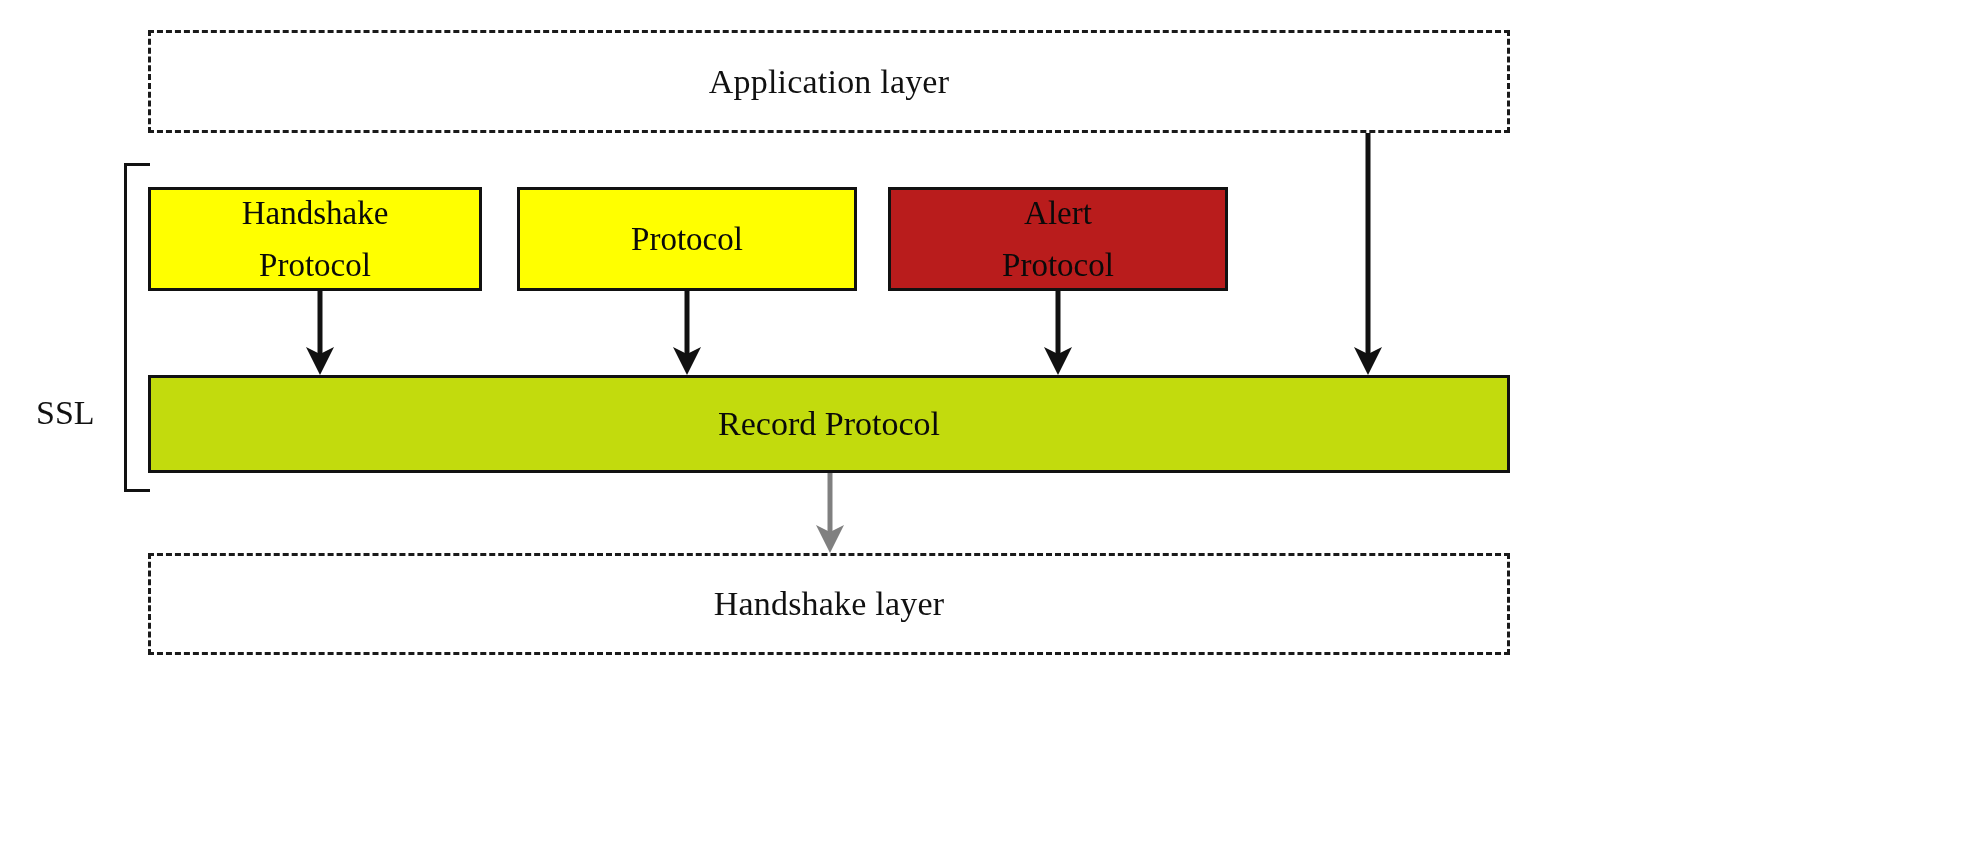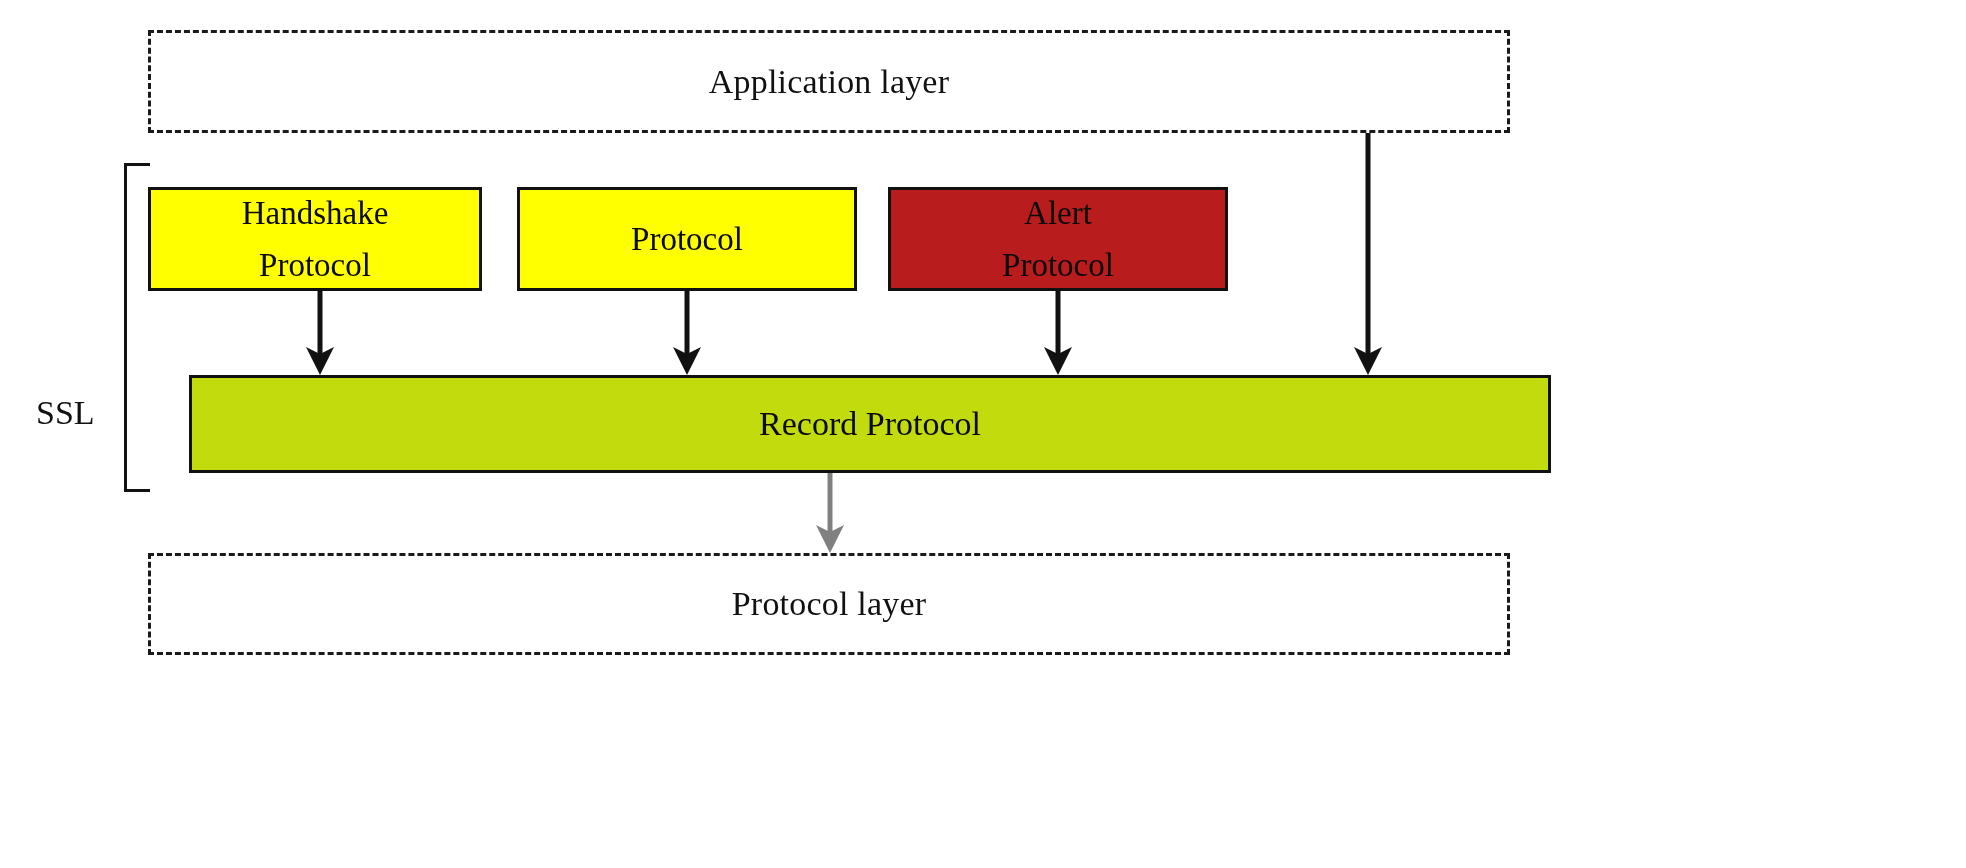--- a/index.html
+++ b/index.html
@@ -152,26 +152,26 @@
   <svg class="arrow-svg" style="left:1038px; top:291px;" width="40" height="86" viewBox="0 0 40 86">
     <line x1="20" y1="0" x2="20" y2="64" stroke="#111111" stroke-width="5"></line>
     <polygon points="20,84 6,56 20,63 34,56" fill="#111111"></polygon>
   </svg>
 
   <svg class="arrow-svg" style="left:1348px; top:133px;" width="40" height="244" viewBox="0 0 40 244">
     <line x1="20" y1="0" x2="20" y2="222" stroke="#111111" stroke-width="5"></line>
     <polygon points="20,242 6,214 20,221 34,214" fill="#111111"></polygon>
   </svg>
 
-  <div class="record-bar" style="left:148px; top:375px; width:1362px; height:98px; background:#C2DB0D;margin-left:41px;">
+  <div class="record-bar" style="left:148px; top:375px; width:1362px; height:98px; background:#C2DB0D;">
     <span class="record-label">Record Protocol</span>
   </div>
 
   <svg class="arrow-svg" style="left:810px; top:473px;" width="40" height="82" viewBox="0 0 40 82">
     <line x1="20" y1="0" x2="20" y2="60" stroke="#808080" stroke-width="5"></line>
     <polygon points="20,80 6,52 20,59 34,52" fill="#808080"></polygon>
   </svg>
 
   <div class="layer-box" style="left:148px; top:553px; width:1362px; height:102px;">
-    <span class="layer-label">Protocol layer</span>
+    <span class="layer-label">Handshake layer</span>
   </div>
 
 </div>
 
 </body></html>

